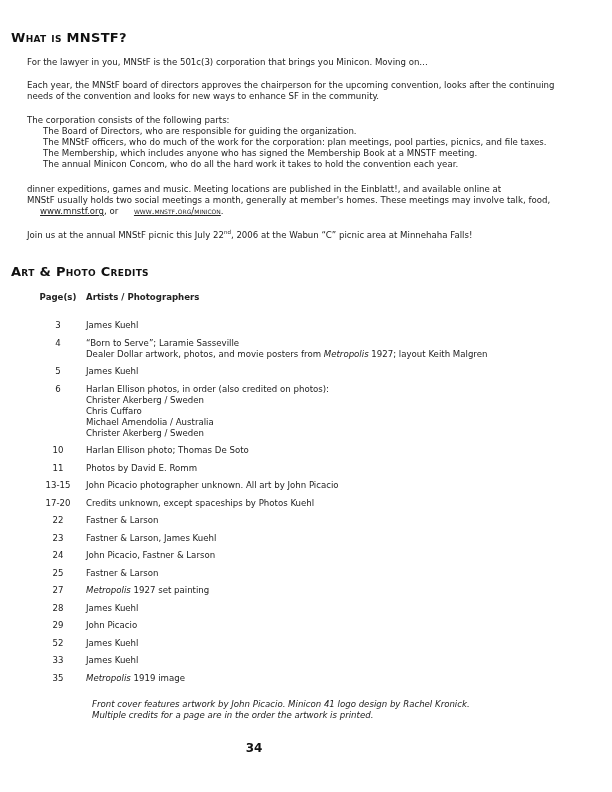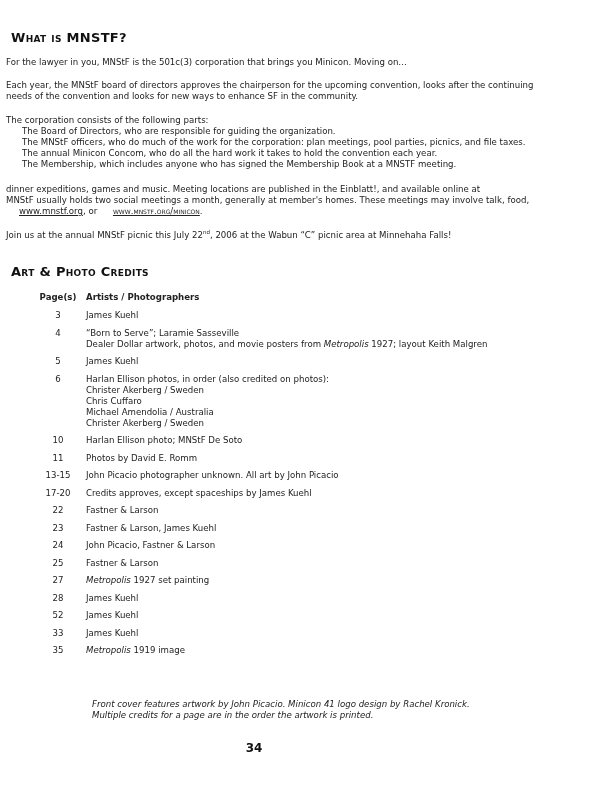--- a/index.html
+++ b/index.html
@@ -1,30 +1,30 @@
 <!DOCTYPE html>
 <html><head>
 <meta charset="utf-8">
 <style>
   html, body { margin: 0; padding: 0; background: #ffffff; }
   body { width: 612px; height: 792px; position: relative; overflow: hidden;
          font-family: "DejaVu Sans", sans-serif; color: #1a1a1a; }
   .page { position: absolute; left: 0; top: 0; width: 612px; height: 792px; }
   .h1 { position: absolute; left: 11px; font-family: "DejaVu Sans", sans-serif;
         font-weight: bold; font-size: 13px; font-variant: small-caps; letter-spacing: 0.3px; color: #111; }
-  .p { position: absolute; left: 6px; width: 570px; font-size: 8.6px; line-height: 11px; color: #222; white-space: nowrap; }
+  .p { position: absolute; left: 27px; width: 570px; font-size: 8.6px; line-height: 11px; color: #222; white-space: nowrap; }
   .indent { padding-left: 16px; }
   .link { text-decoration: underline; color: #222; margin-left: 13px; }
   .smallcaps { font-variant: small-caps; }
   sup { font-size: 5.5px; vertical-align: 4px; line-height: 0; }
   .credits { position: absolute; left: 30px; top: 292px; width: 560px; }
   .row { display: flex; font-size: 8.6px; line-height: 11px; color: #222; margin-bottom: 6.5px; }
   .row .pg { width: 56px; text-align: center; flex: none; }
   .row .art { flex: 1; white-space: nowrap; }
-  .hdr { font-weight: bold; margin-bottom: 7px; }
+  .hdr { font-weight: bold; margin-bottom: 17px; }
   .note { position: absolute; left: 92px; top: 699px; font-size: 8.6px; line-height: 11px; font-style: italic; color: #222; white-space: nowrap; }
   .pagenum { position: absolute; left: 0; width: 508px; top: 741px; text-align: center; font-weight: bold; font-size: 12px; color: #111; }
   i { font-style: italic; }
 </style>
 </head>
 <body>
 
 <div class="page">
 
   <div class="h1" style="top:30px;">What is MNSTF?</div>
@@ -33,22 +33,22 @@
 
   <div class="p" style="top:80px;">
     <div>Each year, the MNStF board of directors approves the chairperson for the upcoming convention, looks after the continuing</div>
     <div>needs of the convention and looks for new ways to enhance SF in the community.</div>
   </div>
 
   <div class="p" style="top:115px;">
     <div>The corporation consists of the following parts:</div>
     <div class="indent">The Board of Directors, who are responsible for guiding the organization.</div>
     <div class="indent">The MNStF officers, who do much of the work for the corporation: plan meetings, pool parties, picnics, and file taxes.</div>
+    <div class="indent">The Membership, which includes anyone who has signed the Membership Book at a MNSTF meeting.</div>
     <div class="indent">The annual Minicon Concom, who do all the hard work it takes to hold the convention each year.</div>
-    <div class="indent">The Membership, which includes anyone who has signed the Membership Book at a MNSTF meeting.</div>
   </div>
 
   <div class="p" style="top:184px;">
     <div>dinner expeditions, games and music.  Meeting locations are published in the Einblatt!, and available online at</div>
     <div>MNStF usually holds two social meetings a month, generally at member's homes.  These meetings may involve talk, food,</div>
     <div>
       <span class="link">www.mnstf.org</span><span>, or </span><span class="link smallcaps">www.mnstf.org/minicon</span><span>.</span>
     </div>
   </div>
 
@@ -93,42 +93,42 @@
         <div>Christer Akerberg / Sweden</div>
         <div>Chris Cuffaro</div>
         <div>Michael Amendolia / Australia</div>
         <div>Christer Akerberg / Sweden</div>
       </div>
     </div>
 
     <div class="row">
       <div class="pg">10</div>
       <div class="art">
-          <div>Harlan Ellison photo; MNStF De Soto</div>
+          <div>Harlan Ellison photo; Thomas De Soto</div>
         </div>
     </div>
 
     <div class="row">
       <div class="pg">11</div>
       <div class="art">
           <div>Photos by David E. Romm</div>
         </div>
     </div>
 
     <div class="row">
       <div class="pg">13-15</div>
       <div class="art">
           <div>John Picacio photographer unknown.  All art by John Picacio</div>
         </div>
     </div>
 
     <div class="row">
       <div class="pg">17-20</div>
       <div class="art">
-          <div>Credits approves, except spaceships by James Kuehl</div>
+          <div>Credits unknown, except spaceships by Photos Kuehl</div>
         </div>
     </div>
 
     <div class="row">
       <div class="pg">22</div>
       <div class="art">
           <div>Fastner &amp; Larson</div>
         </div>
     </div>
 
@@ -158,20 +158,26 @@
       <div class="art"><i>Metropolis</i><span> 1927 set painting</span></div>
     </div>
 
     <div class="row">
       <div class="pg">28</div>
       <div class="art">
           <div>James Kuehl</div>
         </div>
     </div>
 
+    <div class="row">
+      <div class="pg">29</div>
+      <div class="art">
+          <div>John Picacio</div>
+        </div>
+    </div>
 
     <div class="row">
       <div class="pg">52</div>
       <div class="art">
           <div>James Kuehl</div>
         </div>
     </div>
 
     <div class="row">
       <div class="pg">33</div>

